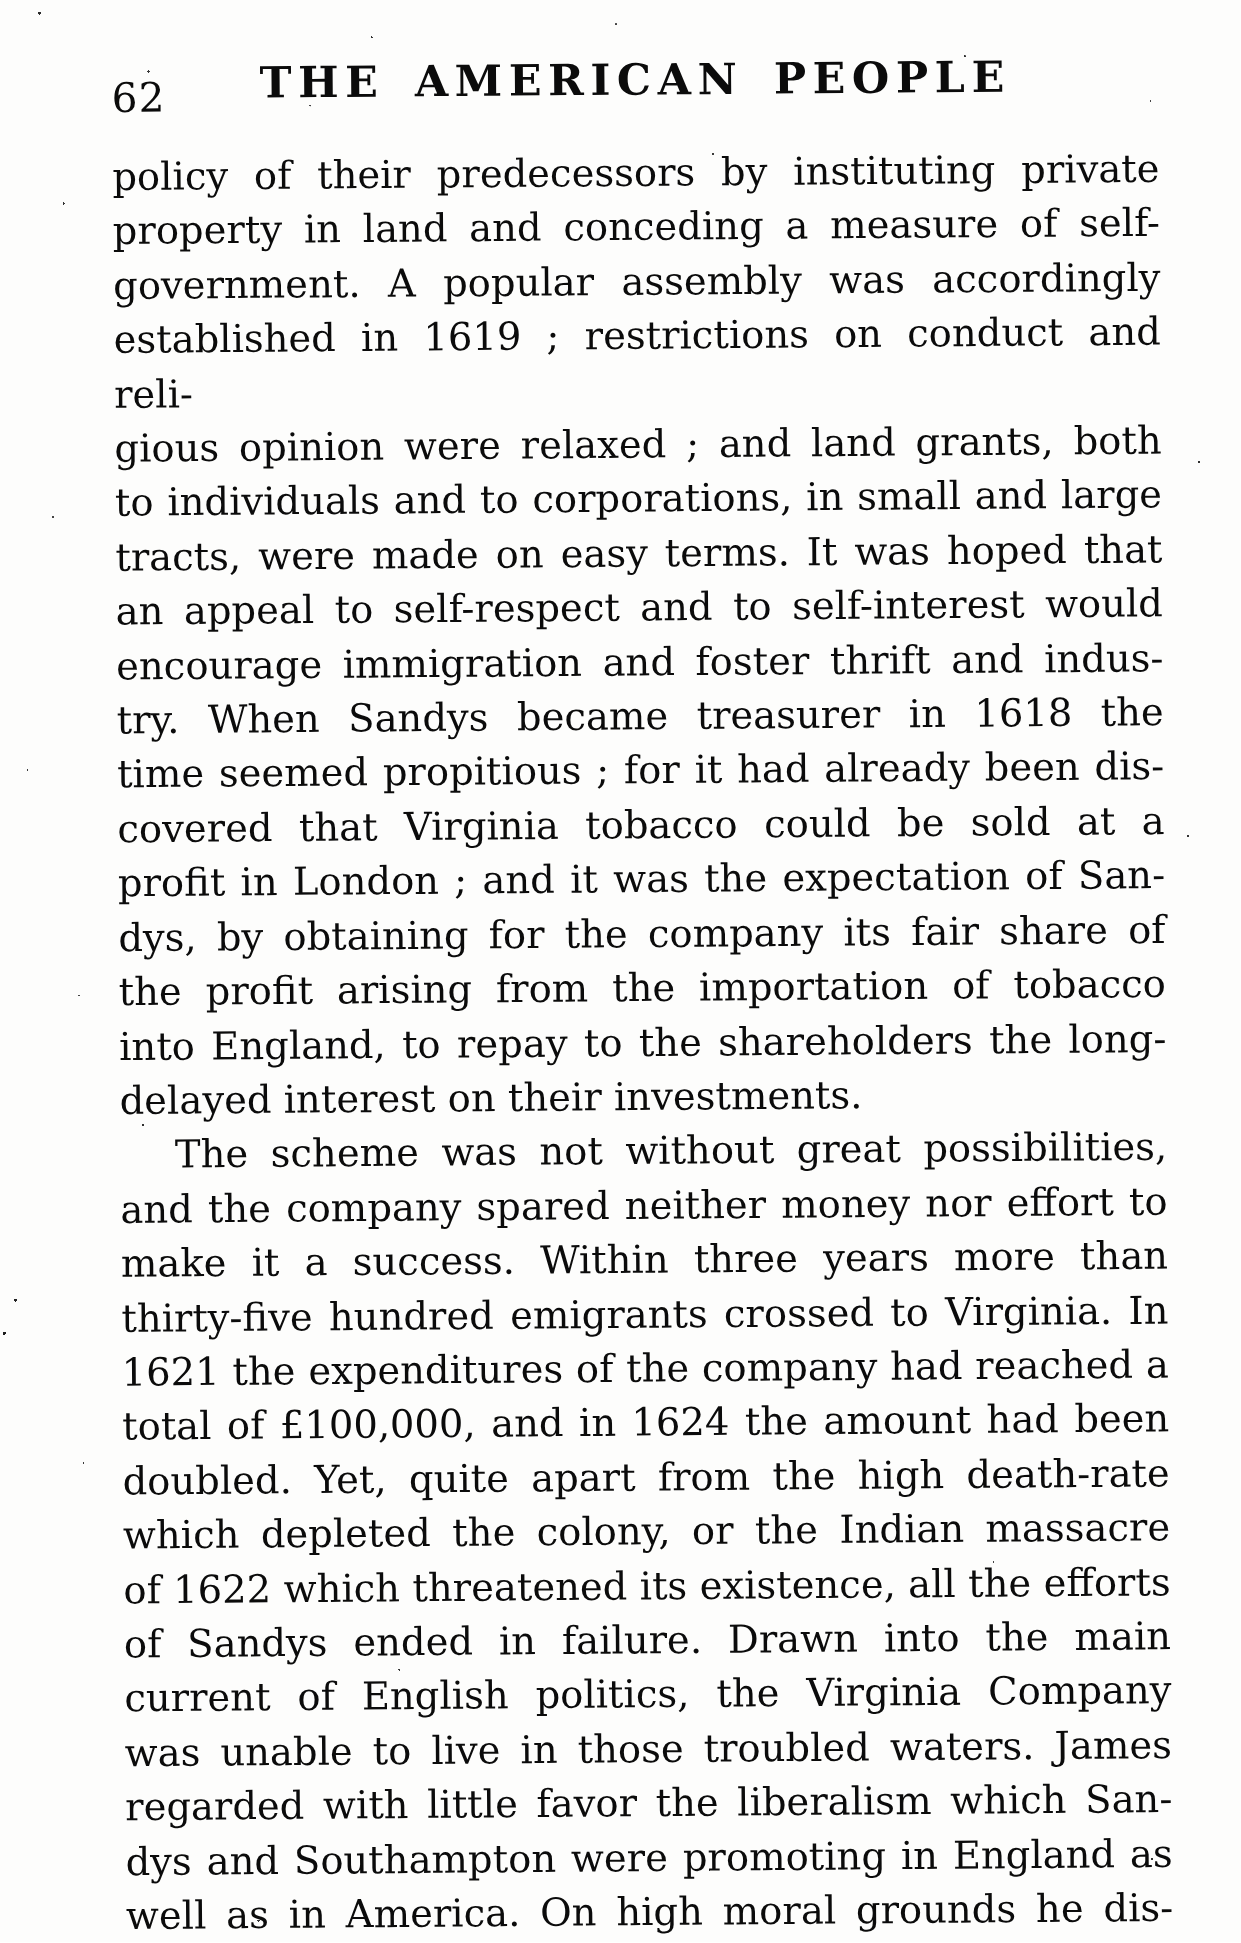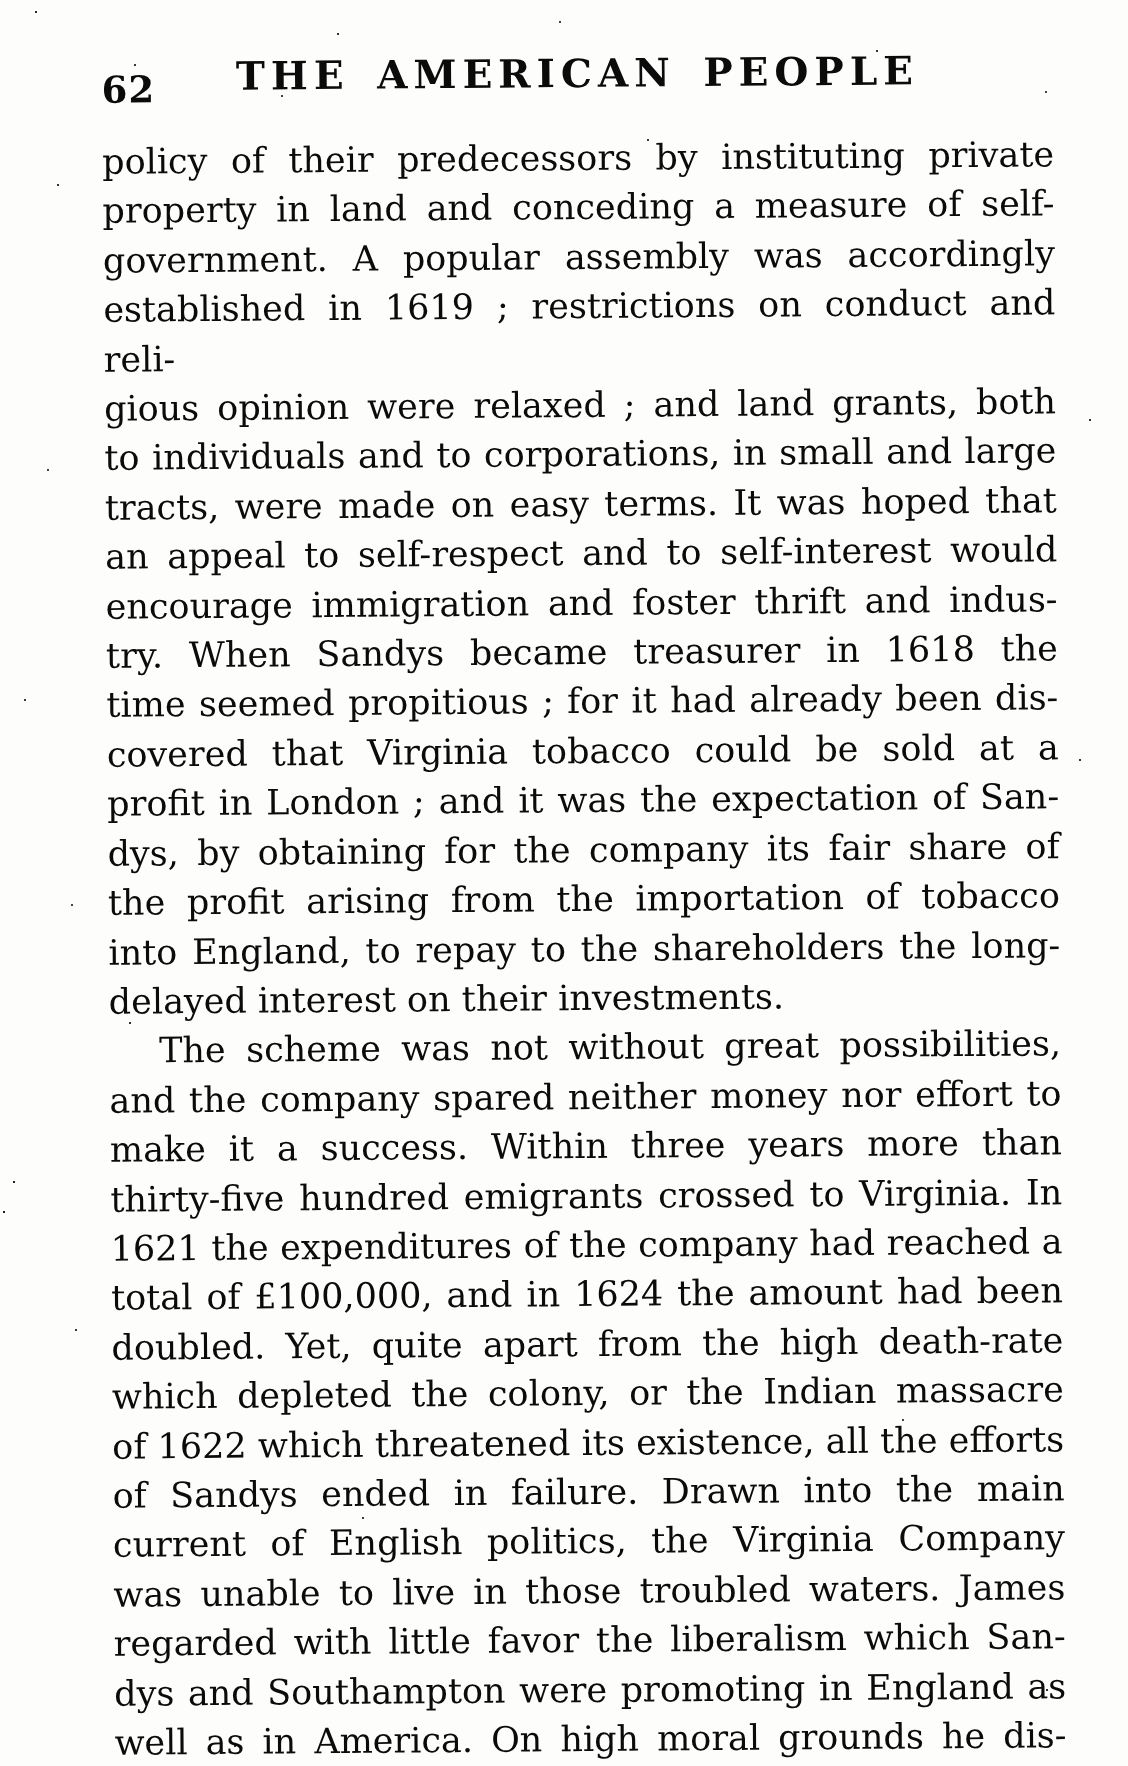--- a/index.html
+++ b/index.html
@@ -54,21 +54,21 @@
   }
   .header-row {
     position: relative;
     height: 58px;
   }
   .page-number {
     position: absolute;
     left: 0;
     top: 14px;
     font-size: 37px;
-    font-weight: bold;
+    font-weight: normal;
     letter-spacing: 1px;
   }
   .running-title {
     text-align: center;
     font-size: 39px;
     font-weight: bold;
     letter-spacing: 6px;
     word-spacing: 8px;
     white-space: nowrap;
   }

